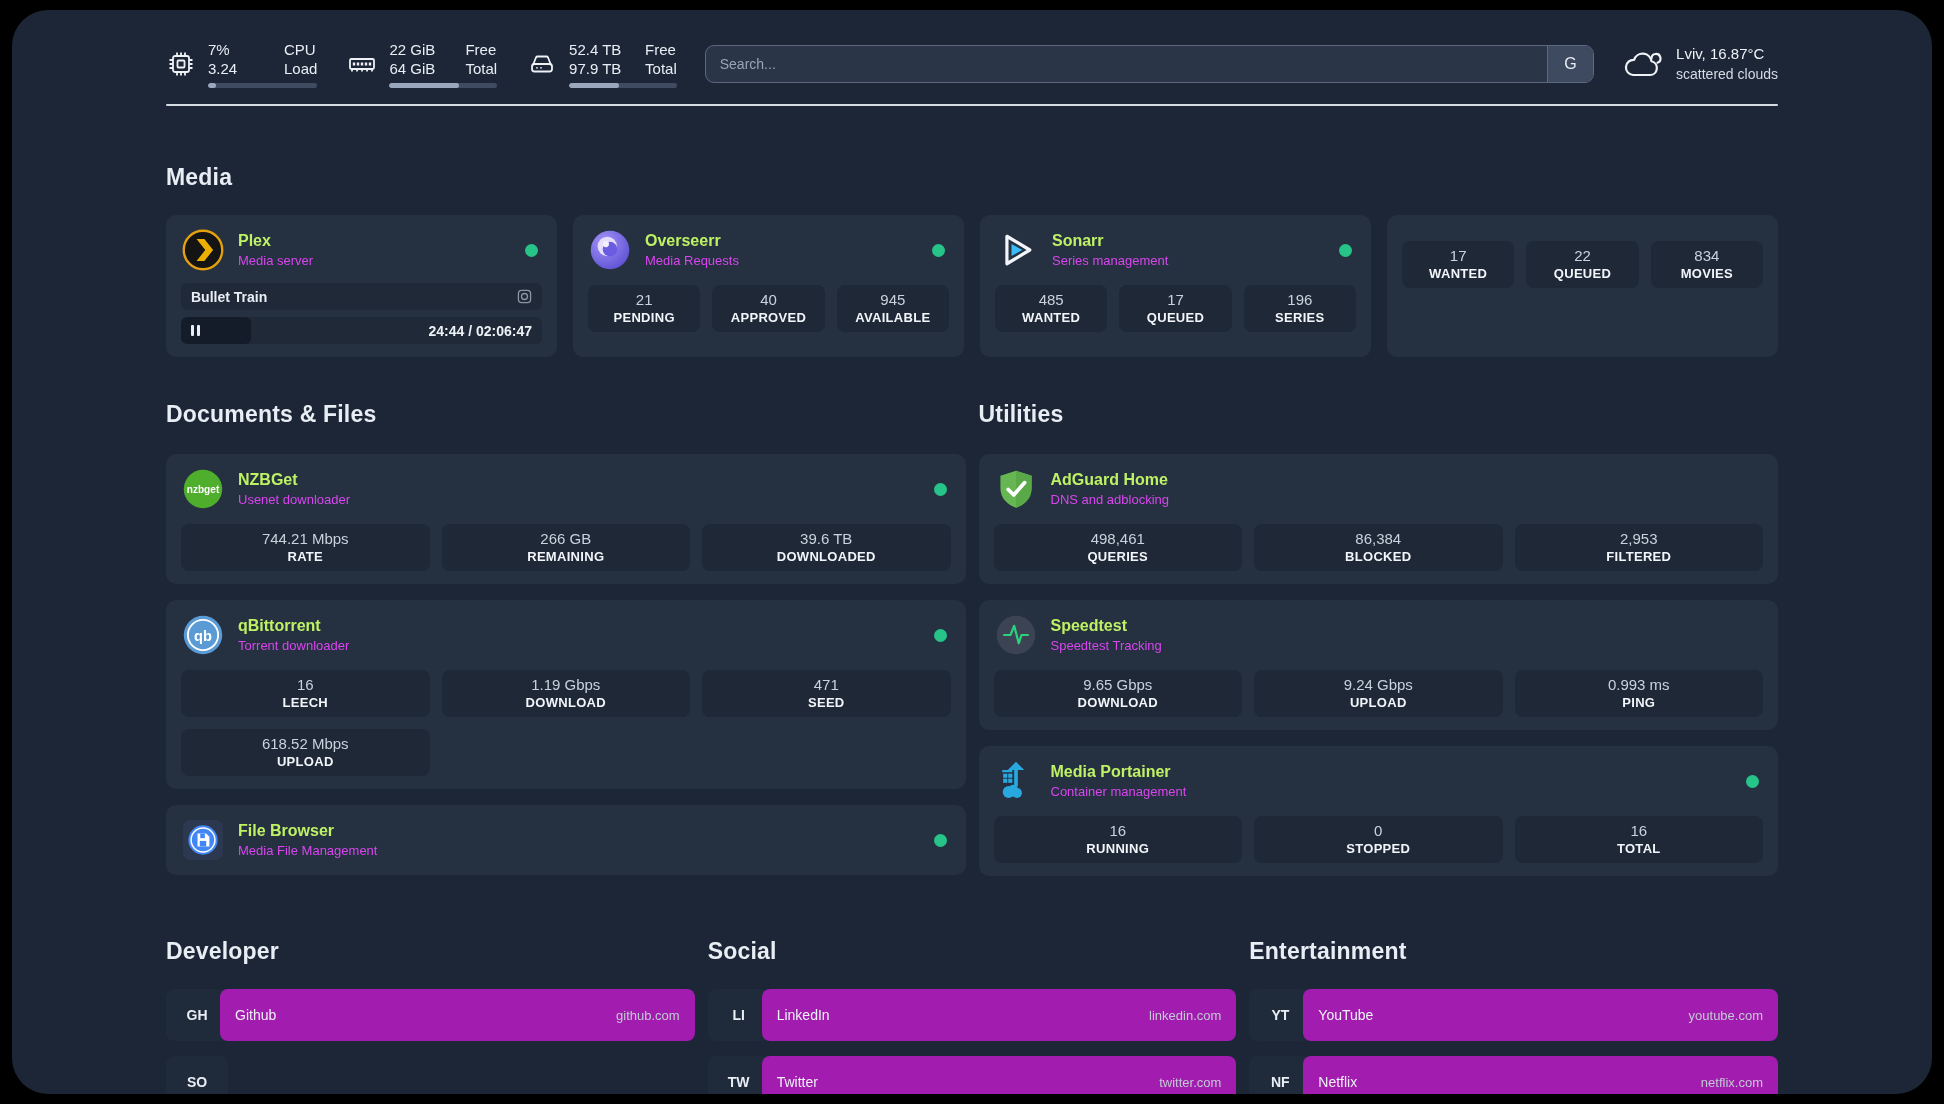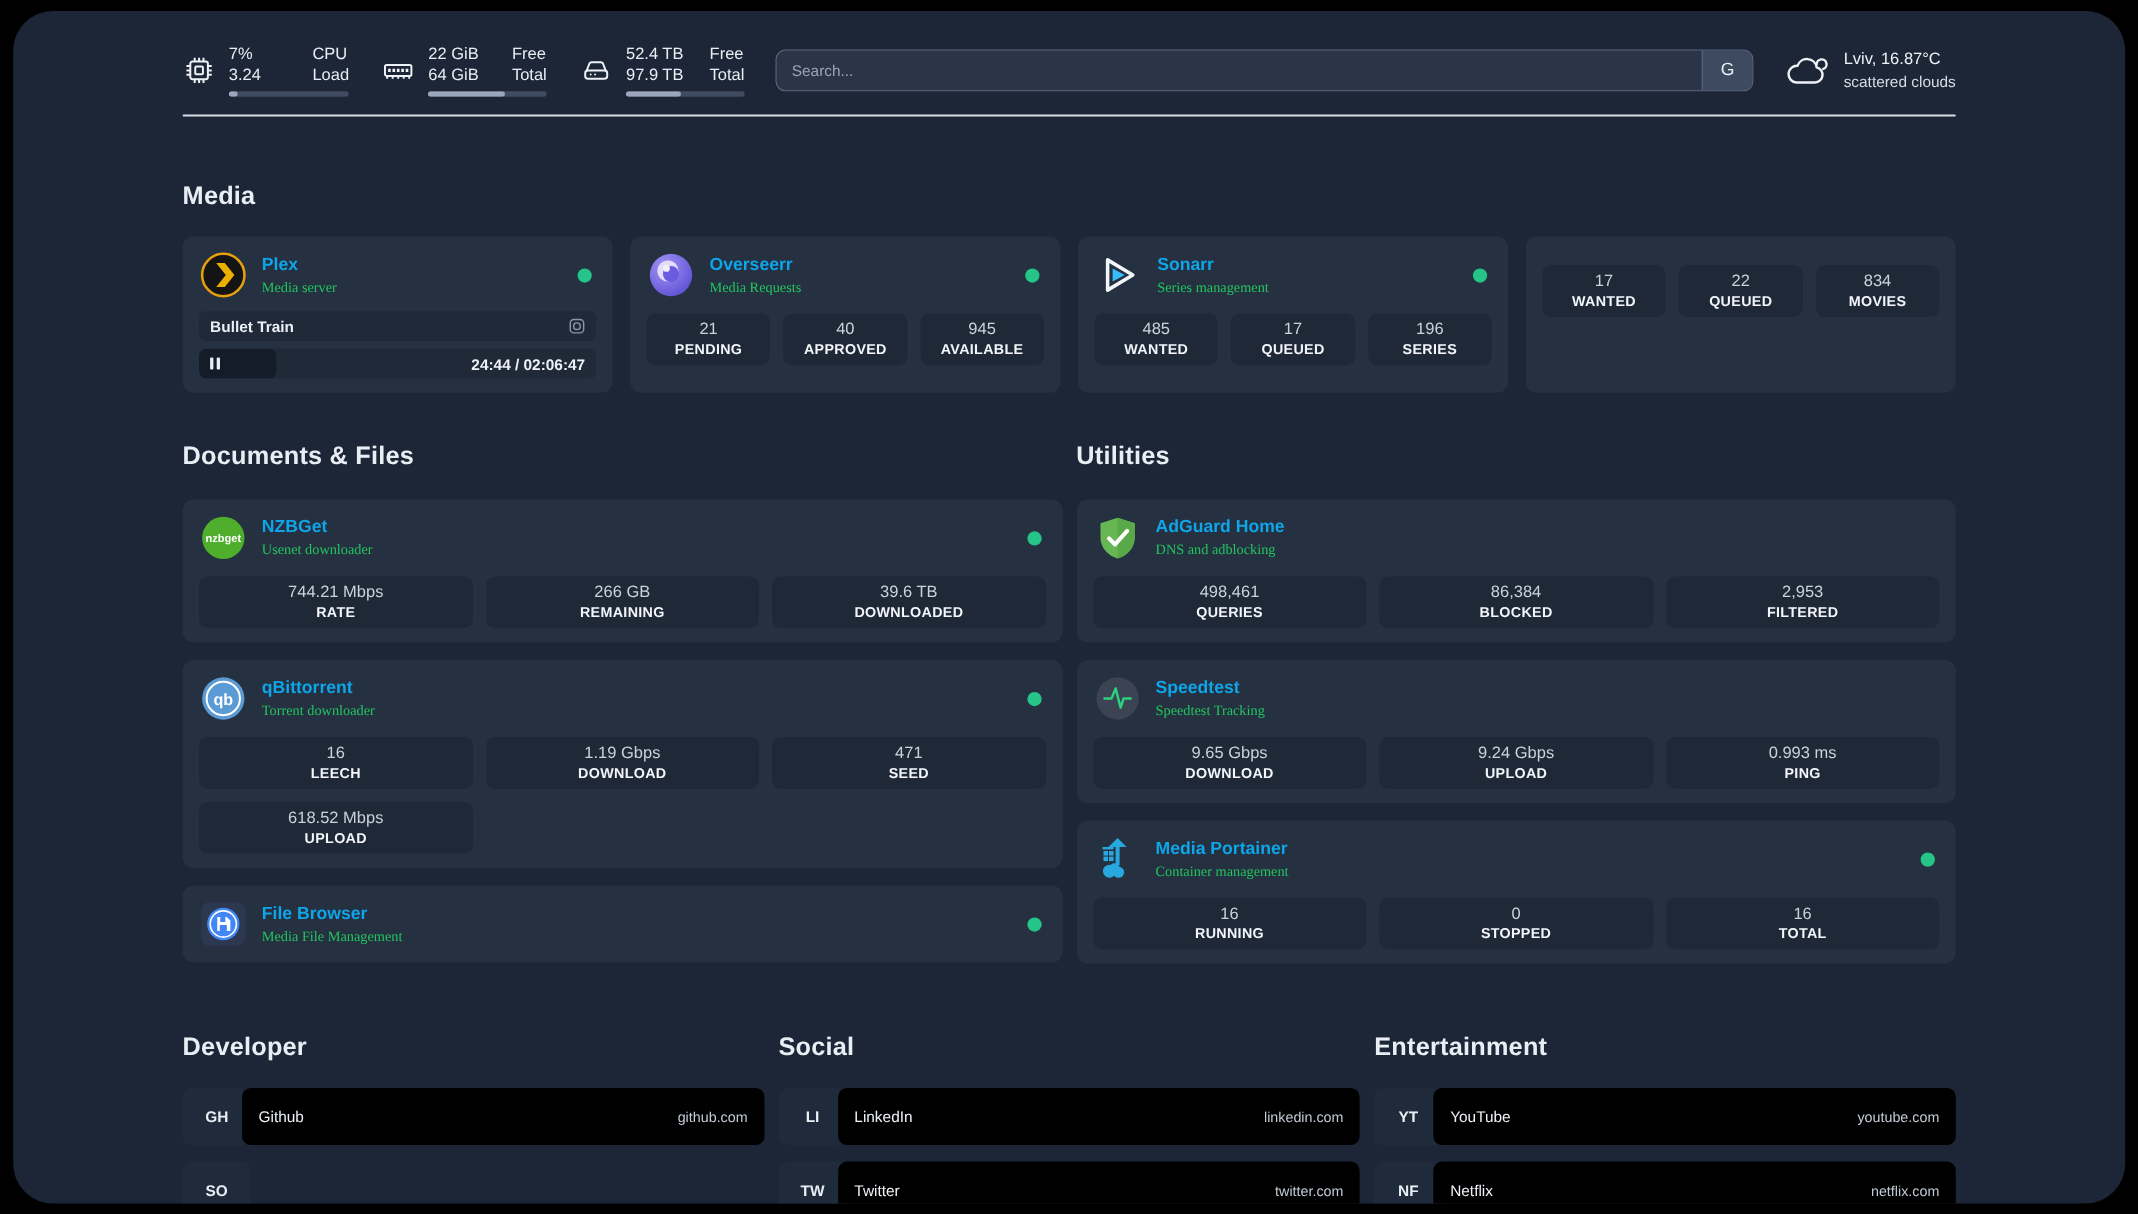--- a/index.html
+++ b/index.html
@@ -31,22 +31,22 @@
 
   
   .sec-heading { font-size:23px; font-weight:600; color:#e9eef5; letter-spacing:.2px; }
   .media-sec { margin-top:58px; }
   .cards-4 { margin-top:24px; display:grid; grid-template-columns:repeat(4,1fr); gap:16px; align-items:stretch; }
 
   .card { background:#253040; border-radius:10px; padding:13px 15px; cursor:pointer; display:flex; flex-direction:column; }
   .card-head { display:flex; align-items:center; gap:13px; }
   .app-icon { width:44px; height:44px; flex:0 0 44px; display:flex; align-items:center; justify-content:center; }
   .app-meta { flex:1; min-width:0; }
-  .app-title { font-size:16px; font-weight:600; color:#0ea5e9; }
-  .app-sub { font-size:13px; color:#22c55e; margin-top:3px;font-family:Liberation Serif, serif; }
+  .app-title { font-size:16px; font-weight:600; color:#bef264; }
+  .app-sub { font-size:13px; color:#d946ef; margin-top:3px; }
   .dot { width:13px; height:13px; border-radius:50%; background:#26c488; flex:0 0 13px; margin-right:4px; }
 
   .tiles { display:grid; gap:12px; margin-top:13px; }
   .t3 { grid-template-columns:repeat(3,1fr); }
   .t4 { grid-template-columns:repeat(3,1fr); }
   .tile { background:#1e2836; border-radius:8px; padding:6px 4px 7px; text-align:center; }
   .tile-val { font-size:15px; color:#c9d2dd; }
   .tile-lab { font-size:13px; font-weight:700; color:#f2f5f9; letter-spacing:.3px; margin-top:2px; }
 
   
@@ -61,21 +61,21 @@
   .two-col { margin-top:44px; display:grid; grid-template-columns:1fr 1fr; gap:13px; align-items:start; }
   .col-stack { display:flex; flex-direction:column; gap:16px; }
   .col-stack .sec-heading { margin-bottom:10px; }
 
   
   .bm-grid { margin-top:62px; display:grid; grid-template-columns:repeat(3,1fr); gap:13px; align-items:start; }
   .bm-col .sec-heading { margin-bottom:24px; }
   .bm-list { display:flex; flex-direction:column; gap:15px; }
   .bm-row { display:flex; align-items:stretch; height:52px; text-decoration:none; color:inherit; cursor:pointer; }
   .bm-abbr { width:62px; background:#1f2a3a; border-radius:8px; display:flex; align-items:center; justify-content:center; font-size:14px; font-weight:600; color:#e9eef5; }
-  .bm-pill { flex:1; margin-left:-8px; background:#000000; border-radius:8px; display:flex; align-items:center; justify-content:space-between; padding:0 15px; }
+  .bm-pill { flex:1; margin-left:-8px; background:#a21caf; border-radius:8px; display:flex; align-items:center; justify-content:space-between; padding:0 15px; }
   .bm-name { font-size:14px; color:#eef2f7; }
   .bm-url { font-size:13px; color:#c2cad4; }
 
   svg { display:block; }
 </style>
 </head>
 <body>
 
 <div class="page">
 

